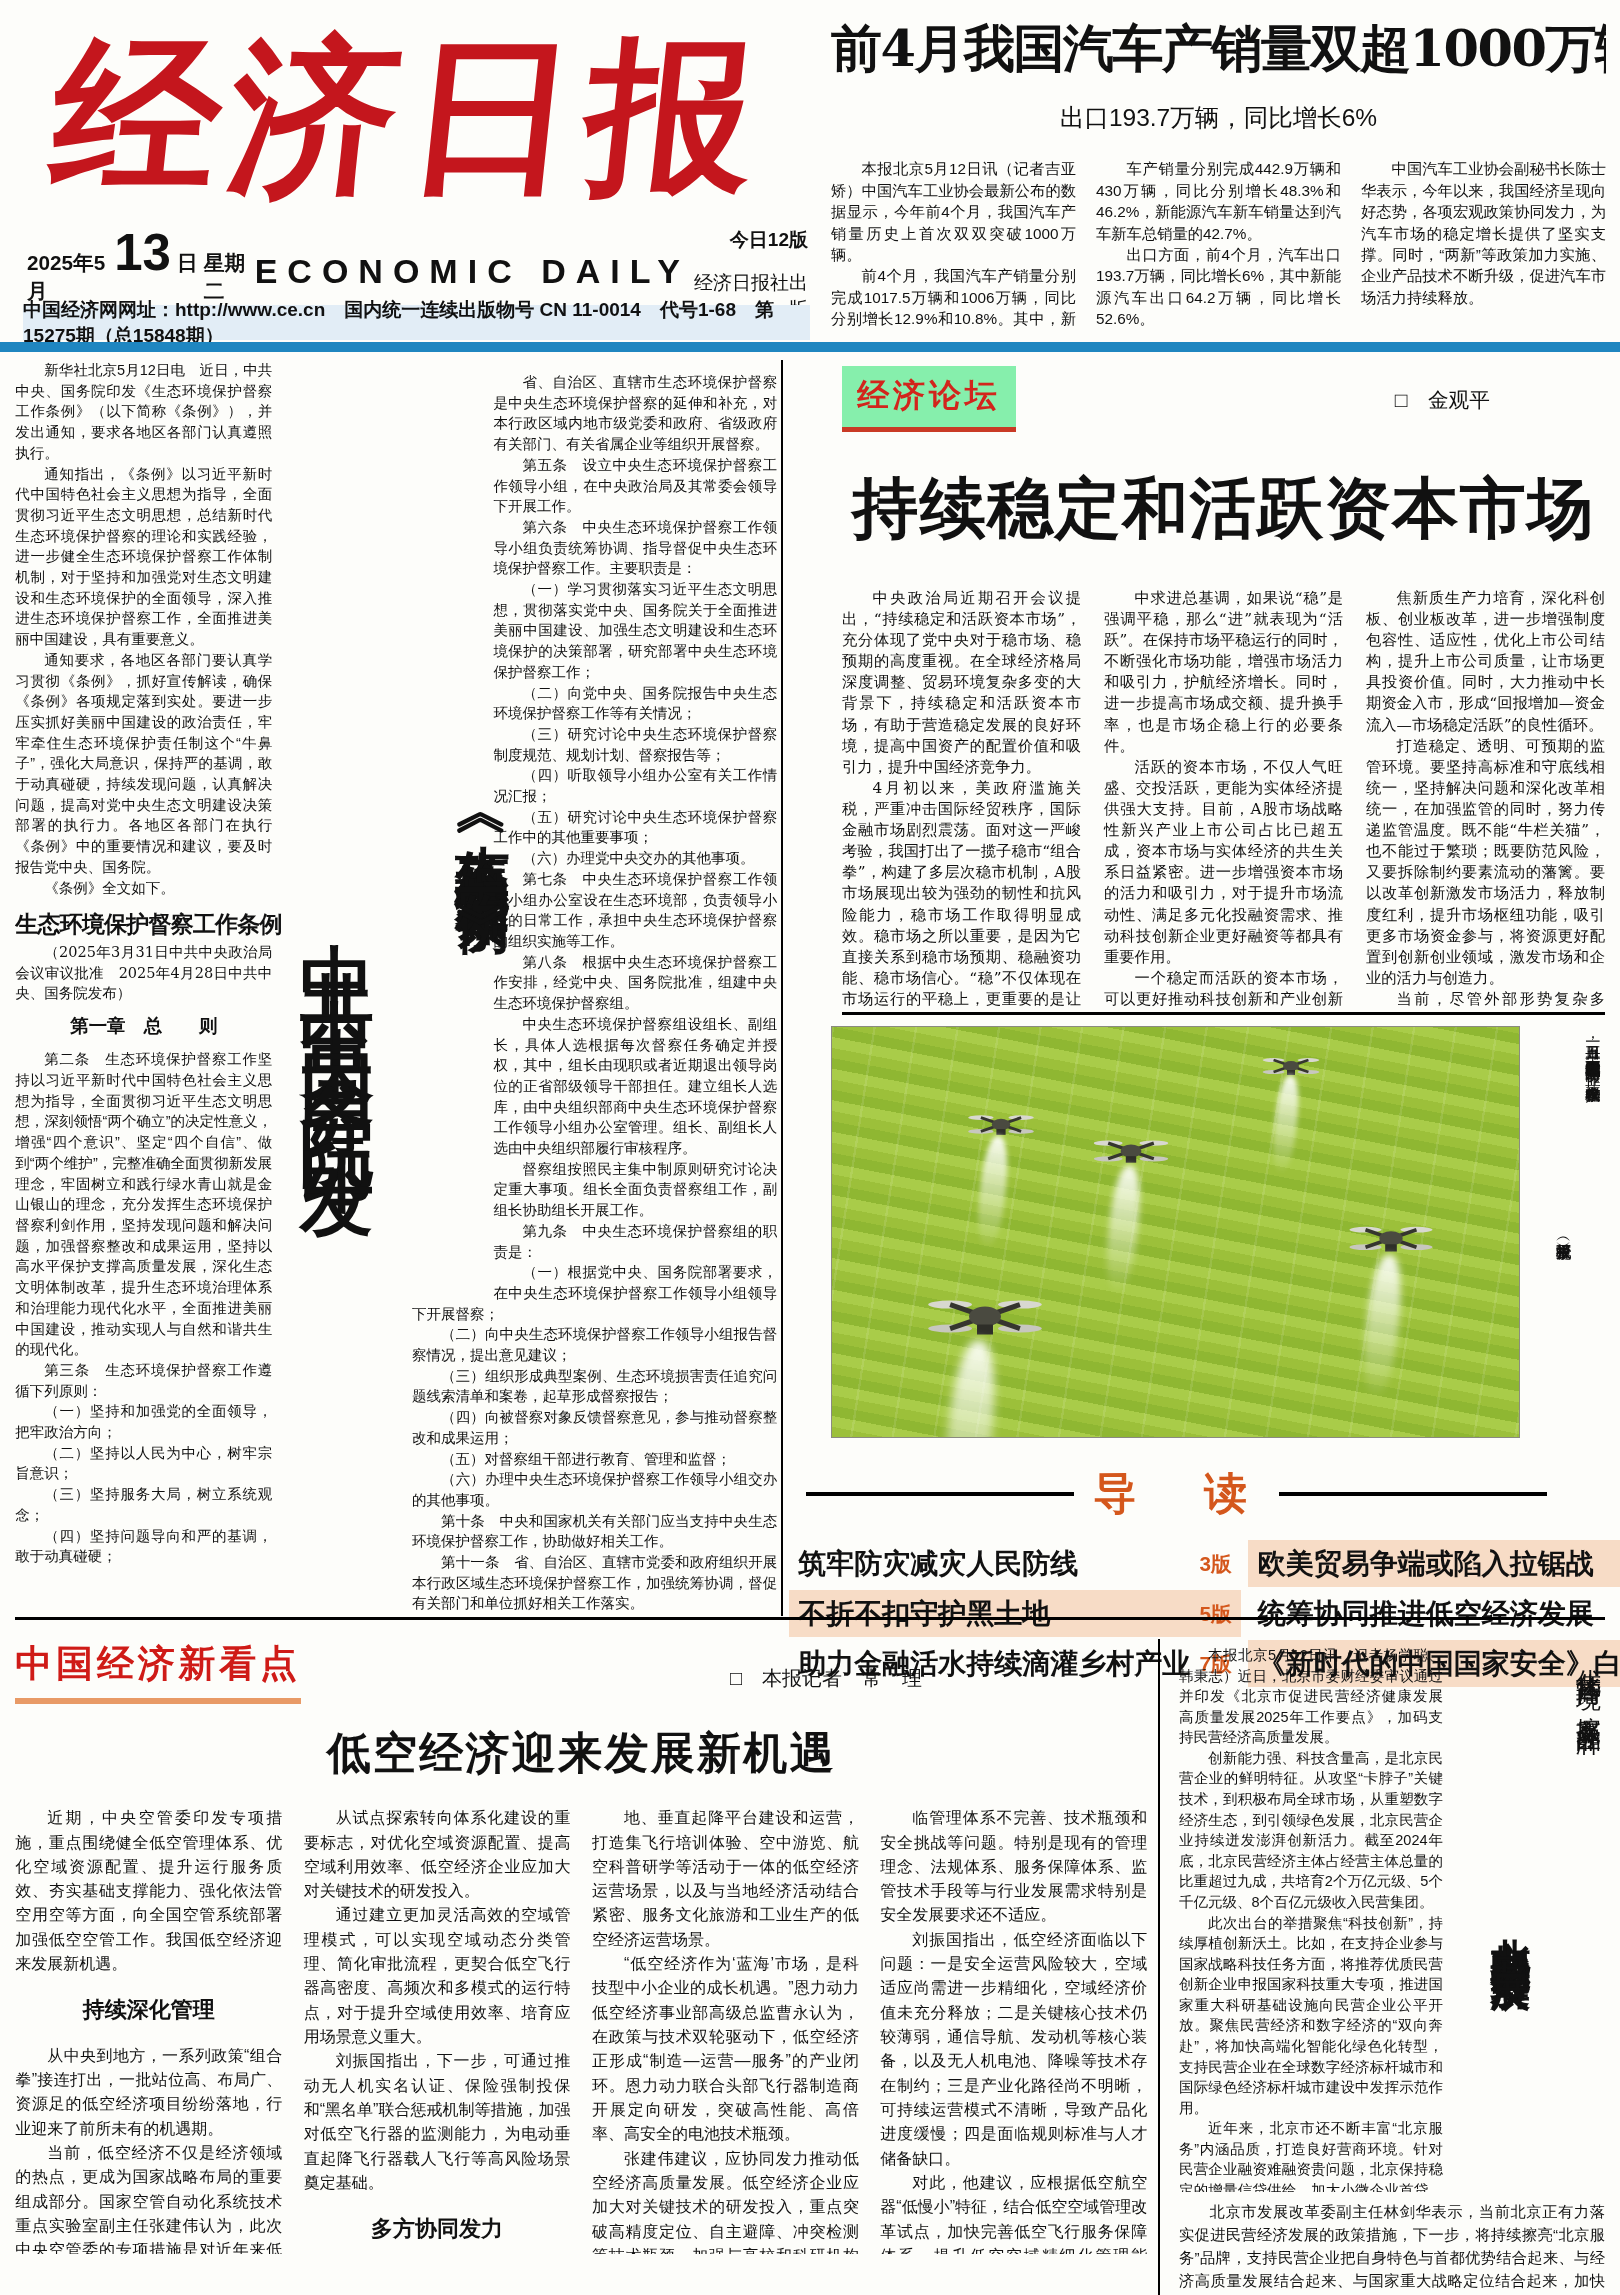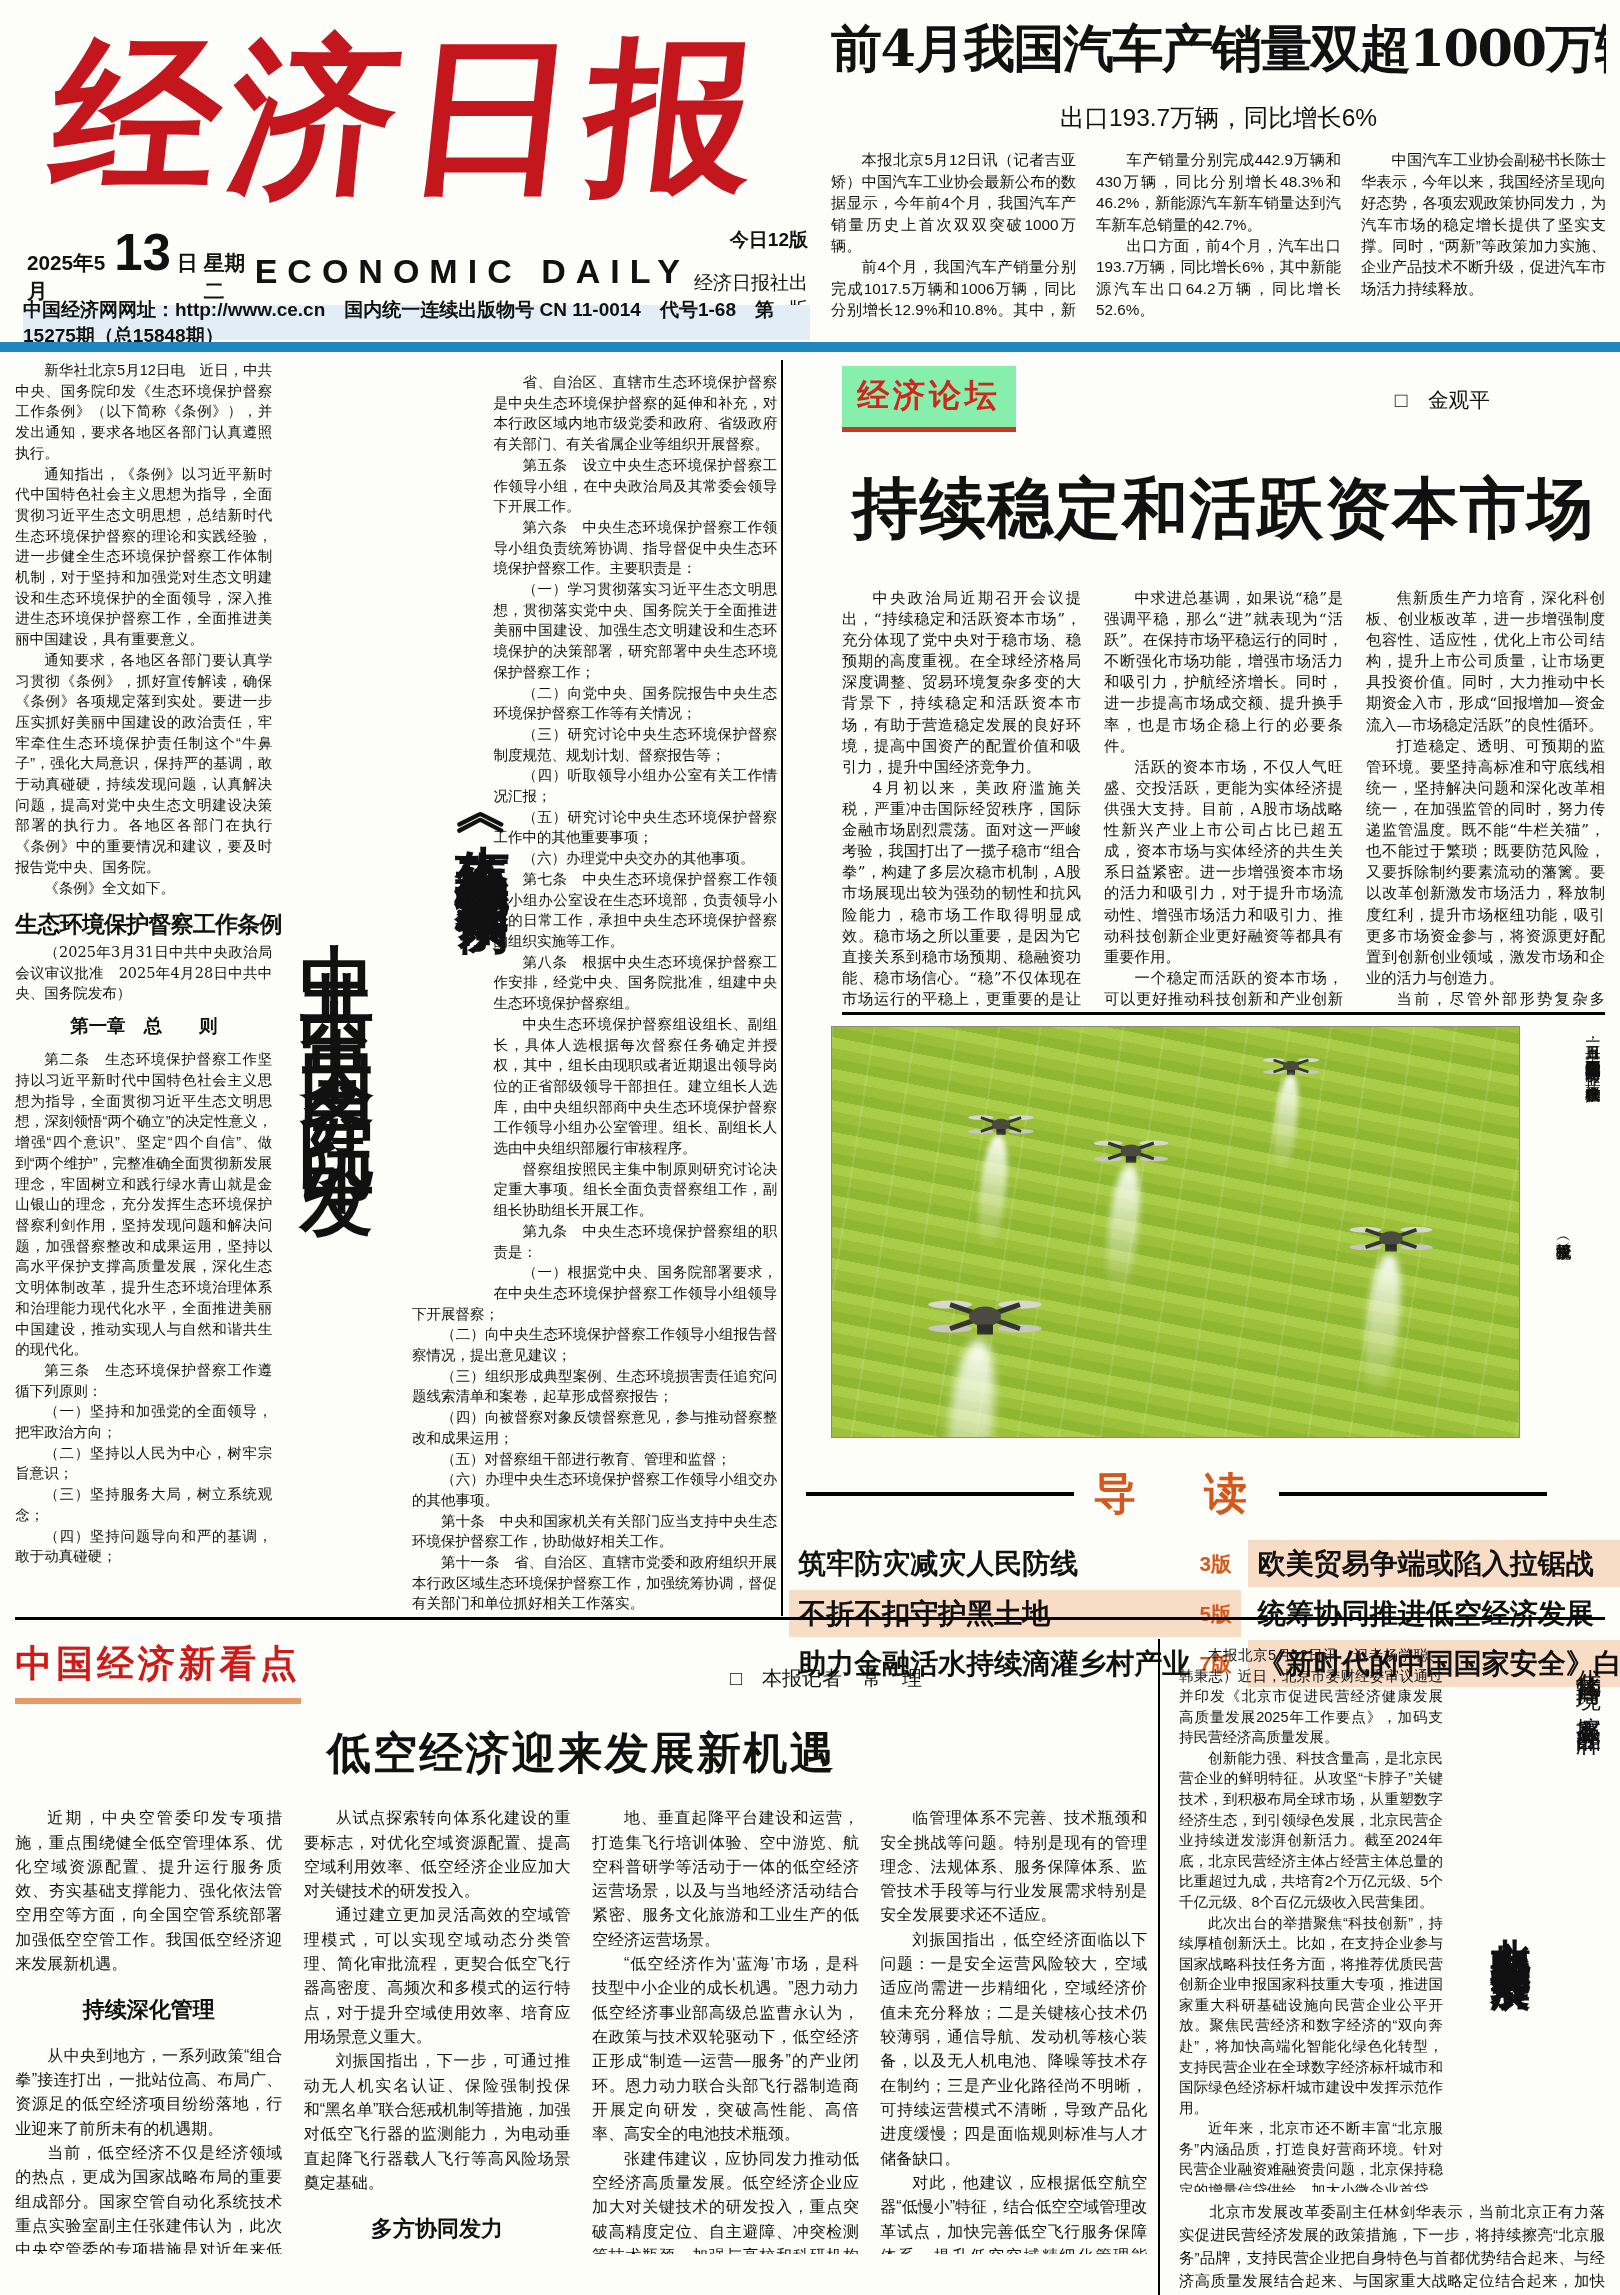--- a/index.html
+++ b/index.html
@@ -22,21 +22,21 @@
   .pub-block div:last-child { font-family:"DejaVu Serif", serif; margin-top:17px; }
   .info-bar { position:absolute; left:23px; top:305px; width:787px; height:35px; background:#e2edf6;
               display:flex; align-items:center; justify-content:center; font-size:19px; font-weight:bold; }
   .blue-stripe { position:absolute; left:0; top:342px; width:1621px; height:10px; background:#1f86c0; }
 
   
   .top-story { position:absolute; left:831px; top:15.3px; width:775px; height:325px; overflow:hidden; }
   .top-story h1 { font-family:"DejaVu Serif", serif; font-size:51px; font-weight:900; text-align:center;
                   letter-spacing:-1.5px; white-space:nowrap; }
   .top-story .subhead { font-size:24.5px; font-weight:normal; text-align:center; margin-top:17px; }
-  .cols3 { display:flex; gap:20px; margin-top:15px; height:172px; overflow:hidden; }
+  .cols3 { display:flex; gap:20px; margin-top:24px; height:172px; overflow:hidden; }
   .cols3 .col { flex:1; font-size:15.3px; line-height:1.4; text-align:justify; }
   .cols3 .col p { text-indent:2em; }
 
   
   .main-vrule { position:absolute; left:781px; top:360px; width:1.5px; height:1256px; background:#000; }
   .regulation { position:absolute; left:15.3px; top:360px; width:762px; height:1256px; display:flex; overflow:hidden; }
   .reg-colA { width:257px; font-size:14.5px; line-height:20.7px; text-align:justify; }
   .regulation p { text-indent:2em; }
   .reg-strip1 { width:100px; margin-left:15.3px; writing-mode:vertical-rl; font-size:74px; font-weight:900;
                 letter-spacing:0.38em; padding-top:44px; display:flex; justify-content:center; }
@@ -210,21 +210,21 @@
       <div class="forum-byline">□　金观平</div>
     </div>
     <h2>持续稳定和活跃资本市场</h2>
     <div class="forum-cols">
       <div class="forum-col">
           <p>中央政治局近期召开会议提出，“持续稳定和活跃资本市场”，充分体现了党中央对于稳市场、稳预期的高度重视。在全球经济格局深度调整、贸易环境复杂多变的大背景下，持续稳定和活跃资本市场，有助于营造稳定发展的良好环境，提高中国资产的配置价值和吸引力，提升中国经济竞争力。</p>
           <p>4月初以来，美政府滥施关税，严重冲击国际经贸秩序，国际金融市场剧烈震荡。面对这一严峻考验，我国打出了一揽子稳市“组合拳”，构建了多层次稳市机制，A股市场展现出较为强劲的韧性和抗风险能力，稳市场工作取得明显成效。稳市场之所以重要，是因为它直接关系到稳市场预期、稳融资功能、稳市场信心。“稳”不仅体现在市场运行的平稳上，更重要的是让市场规则和功能更可预期。</p>
         </div>
       <div class="forum-col">
           <p>中求进总基调，如果说“稳”是强调平稳，那么“进”就表现为“活跃”。在保持市场平稳运行的同时，不断强化市场功能，增强市场活力和吸引力，护航经济增长。同时，进一步提高市场成交额、提升换手率，也是市场企稳上行的必要条件。</p>
-          <p>活跃的资本市场，不仅人气旺盛、交投活跃，更能为实体经济提供强大支持。目前，A股市场战略性新兴产业上市公司占比已超五成，资本市场与实体经济的共生关系日益紧密。进一步增强资本市场的活力和吸引力，对于提升市场流动性、增强市场活力和吸引力、推动科技创新企业更好融资等都具有重要作用。</p>
+          <p>活跃的资本市场，不仅人气旺盛、交投活跃，更能为实体经济提供强大支持。目前，A股市场战略性新兴产业上市公司占比已超五成，资本市场与实体经济的共生关系日益紧密。进一步增强资本市场的活力和吸引力，对于提升市场流动性、满足多元化投融资需求、推动科技创新企业更好融资等都具有重要作用。</p>
           <p>一个稳定而活跃的资本市场，可以更好推动科技创新和产业创新融合发展，增强经济高质量发展的内生动力，助推中国经济爬坡过坎、转型升级。下一步，要通过多种手段维护资本市场的稳定，并进一步激发市场活力。</p>
         </div>
       <div class="forum-col">
           <p>焦新质生产力培育，深化科创板、创业板改革，进一步增强制度包容性、适应性，优化上市公司结构，提升上市公司质量，让市场更具投资价值。同时，大力推动中长期资金入市，形成“回报增加—资金流入—市场稳定活跃”的良性循环。</p>
           <p>打造稳定、透明、可预期的监管环境。要坚持高标准和守底线相统一，坚持解决问题和深化改革相统一，在加强监管的同时，努力传递监管温度。既不能“牛栏关猫”，也不能过于繁琐；既要防范风险，又要拆除制约要素流动的藩篱。要以改革创新激发市场活力，释放制度红利，提升市场枢纽功能，吸引更多市场资金参与，将资源更好配置到创新创业领域，激发市场和企业的活力与创造力。</p>
           <p>当前，尽管外部形势复杂多变，但我国经济高质量发展的方向清晰而坚定，宏观政策也更加稳定、可预期。我们有条件、有信心、有能力持续稳定和活跃资本市场，为经济高质量发展提供有力支撑。</p>
         </div>
     </div>
   </section>
 

